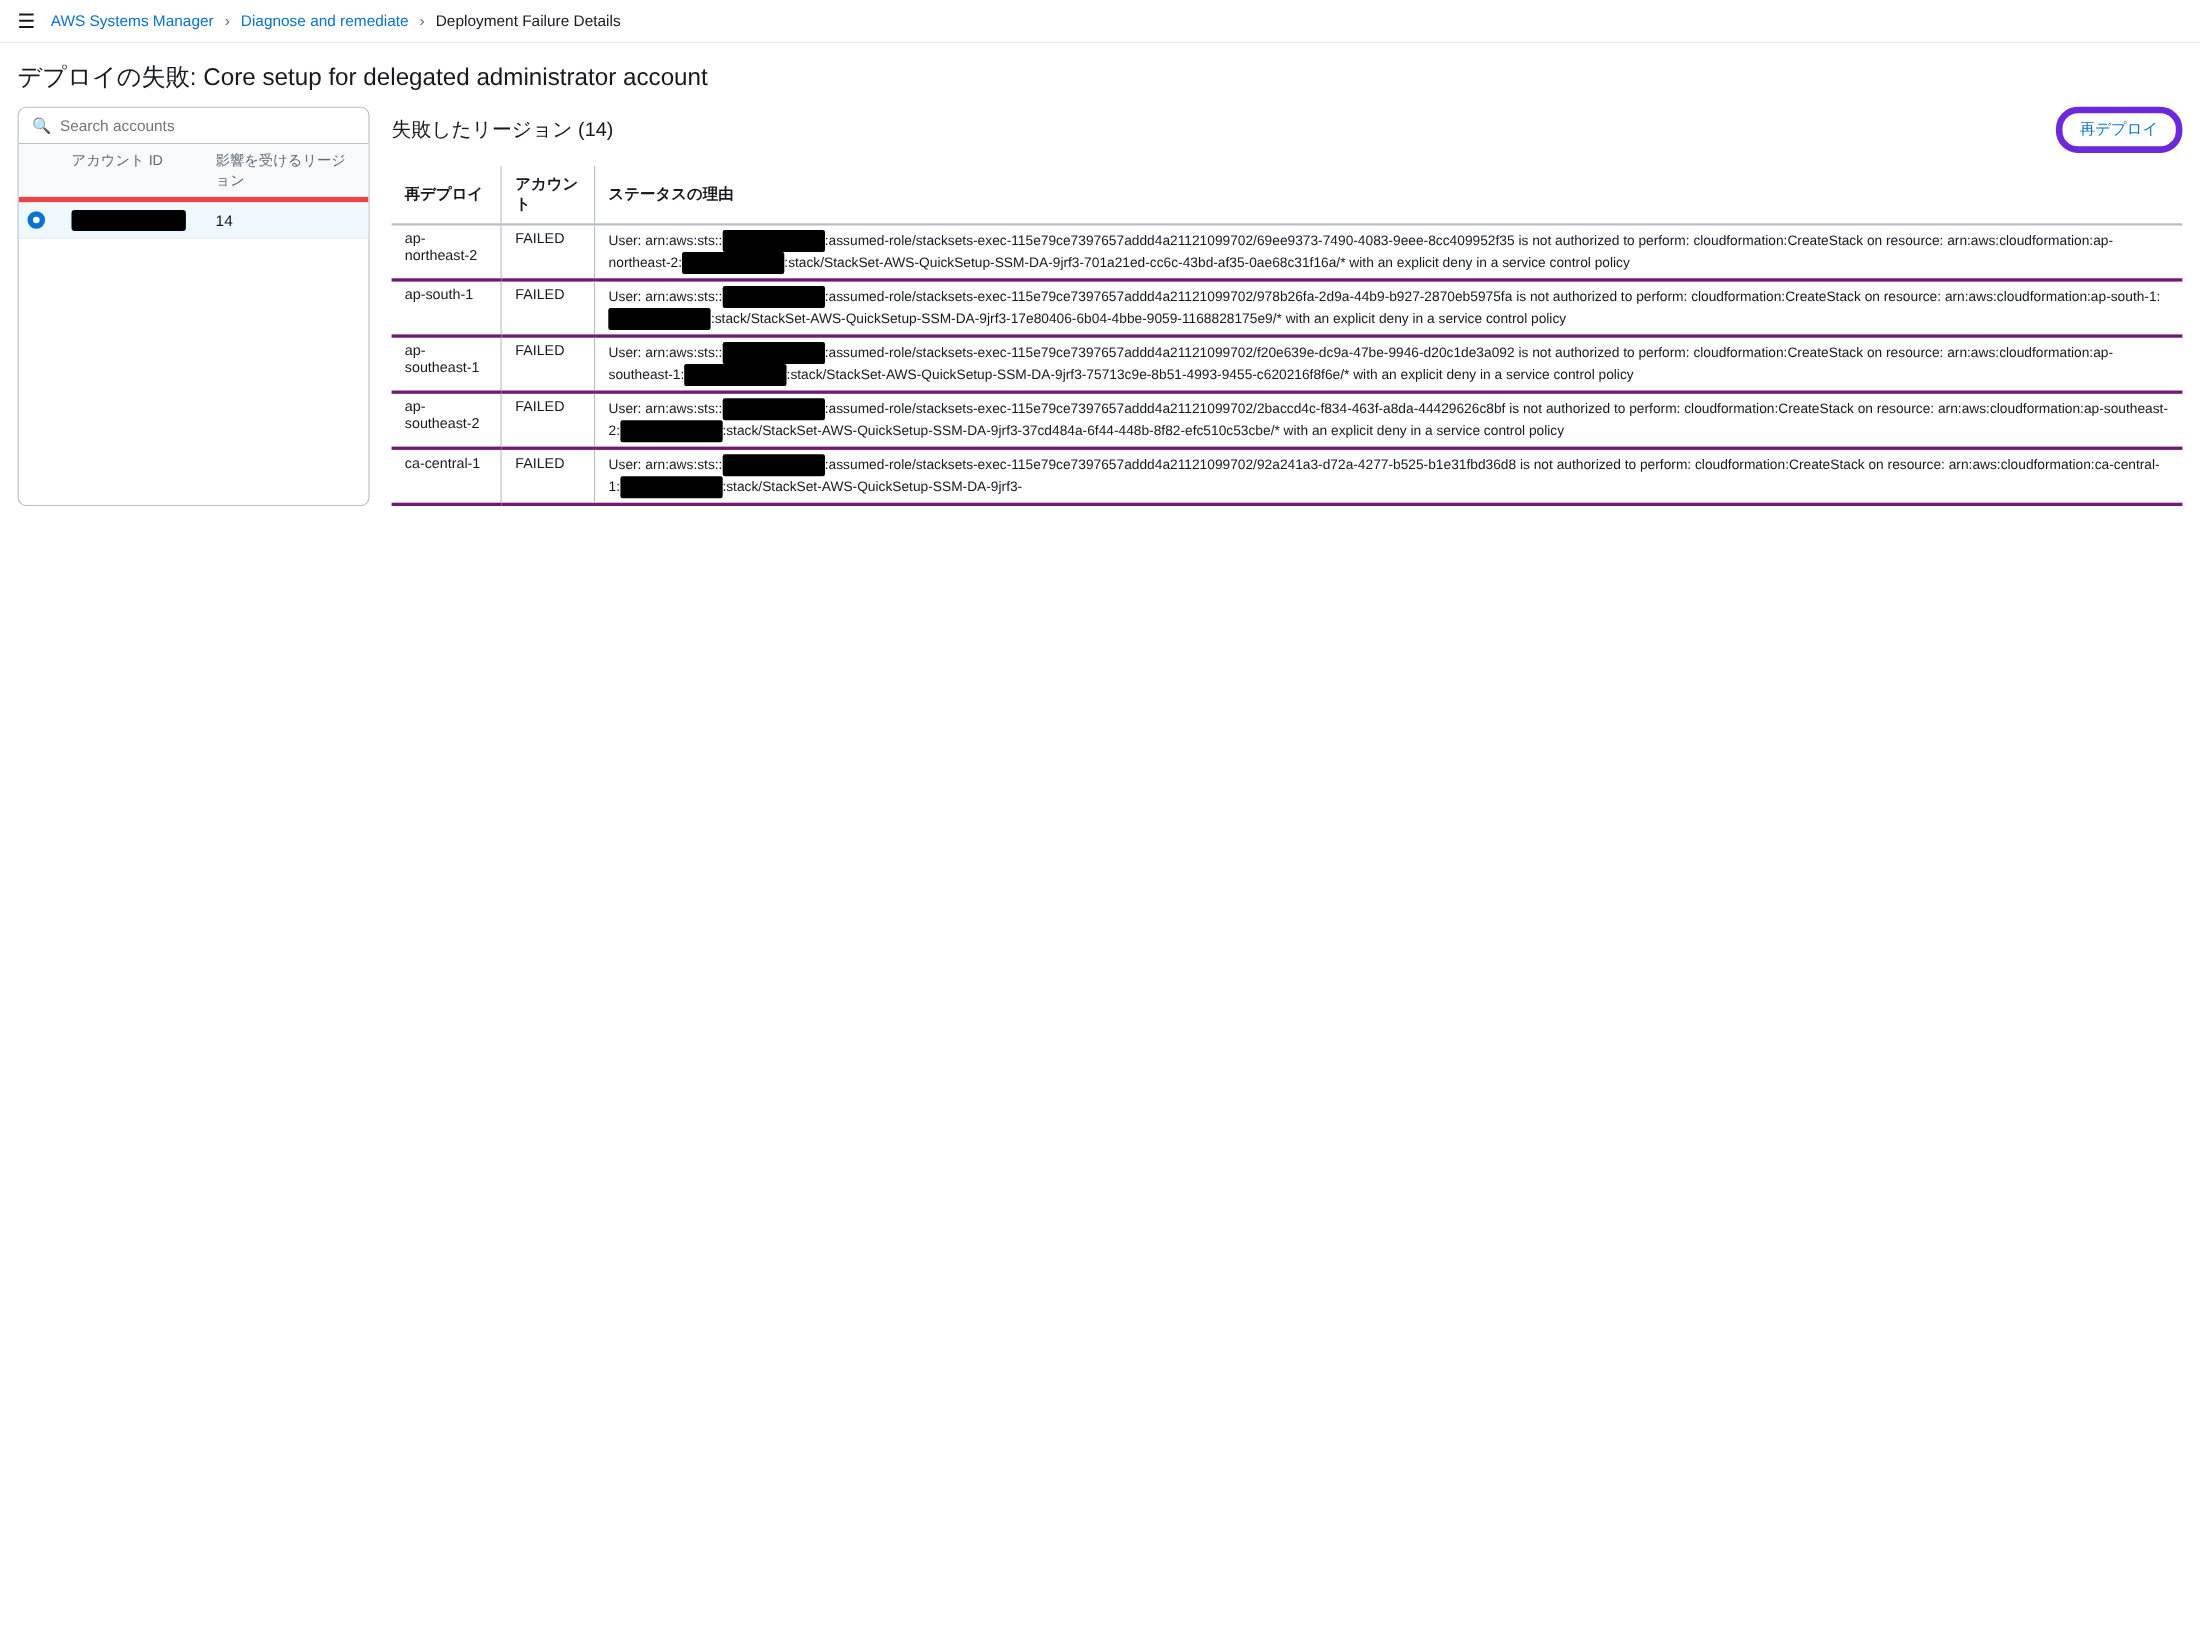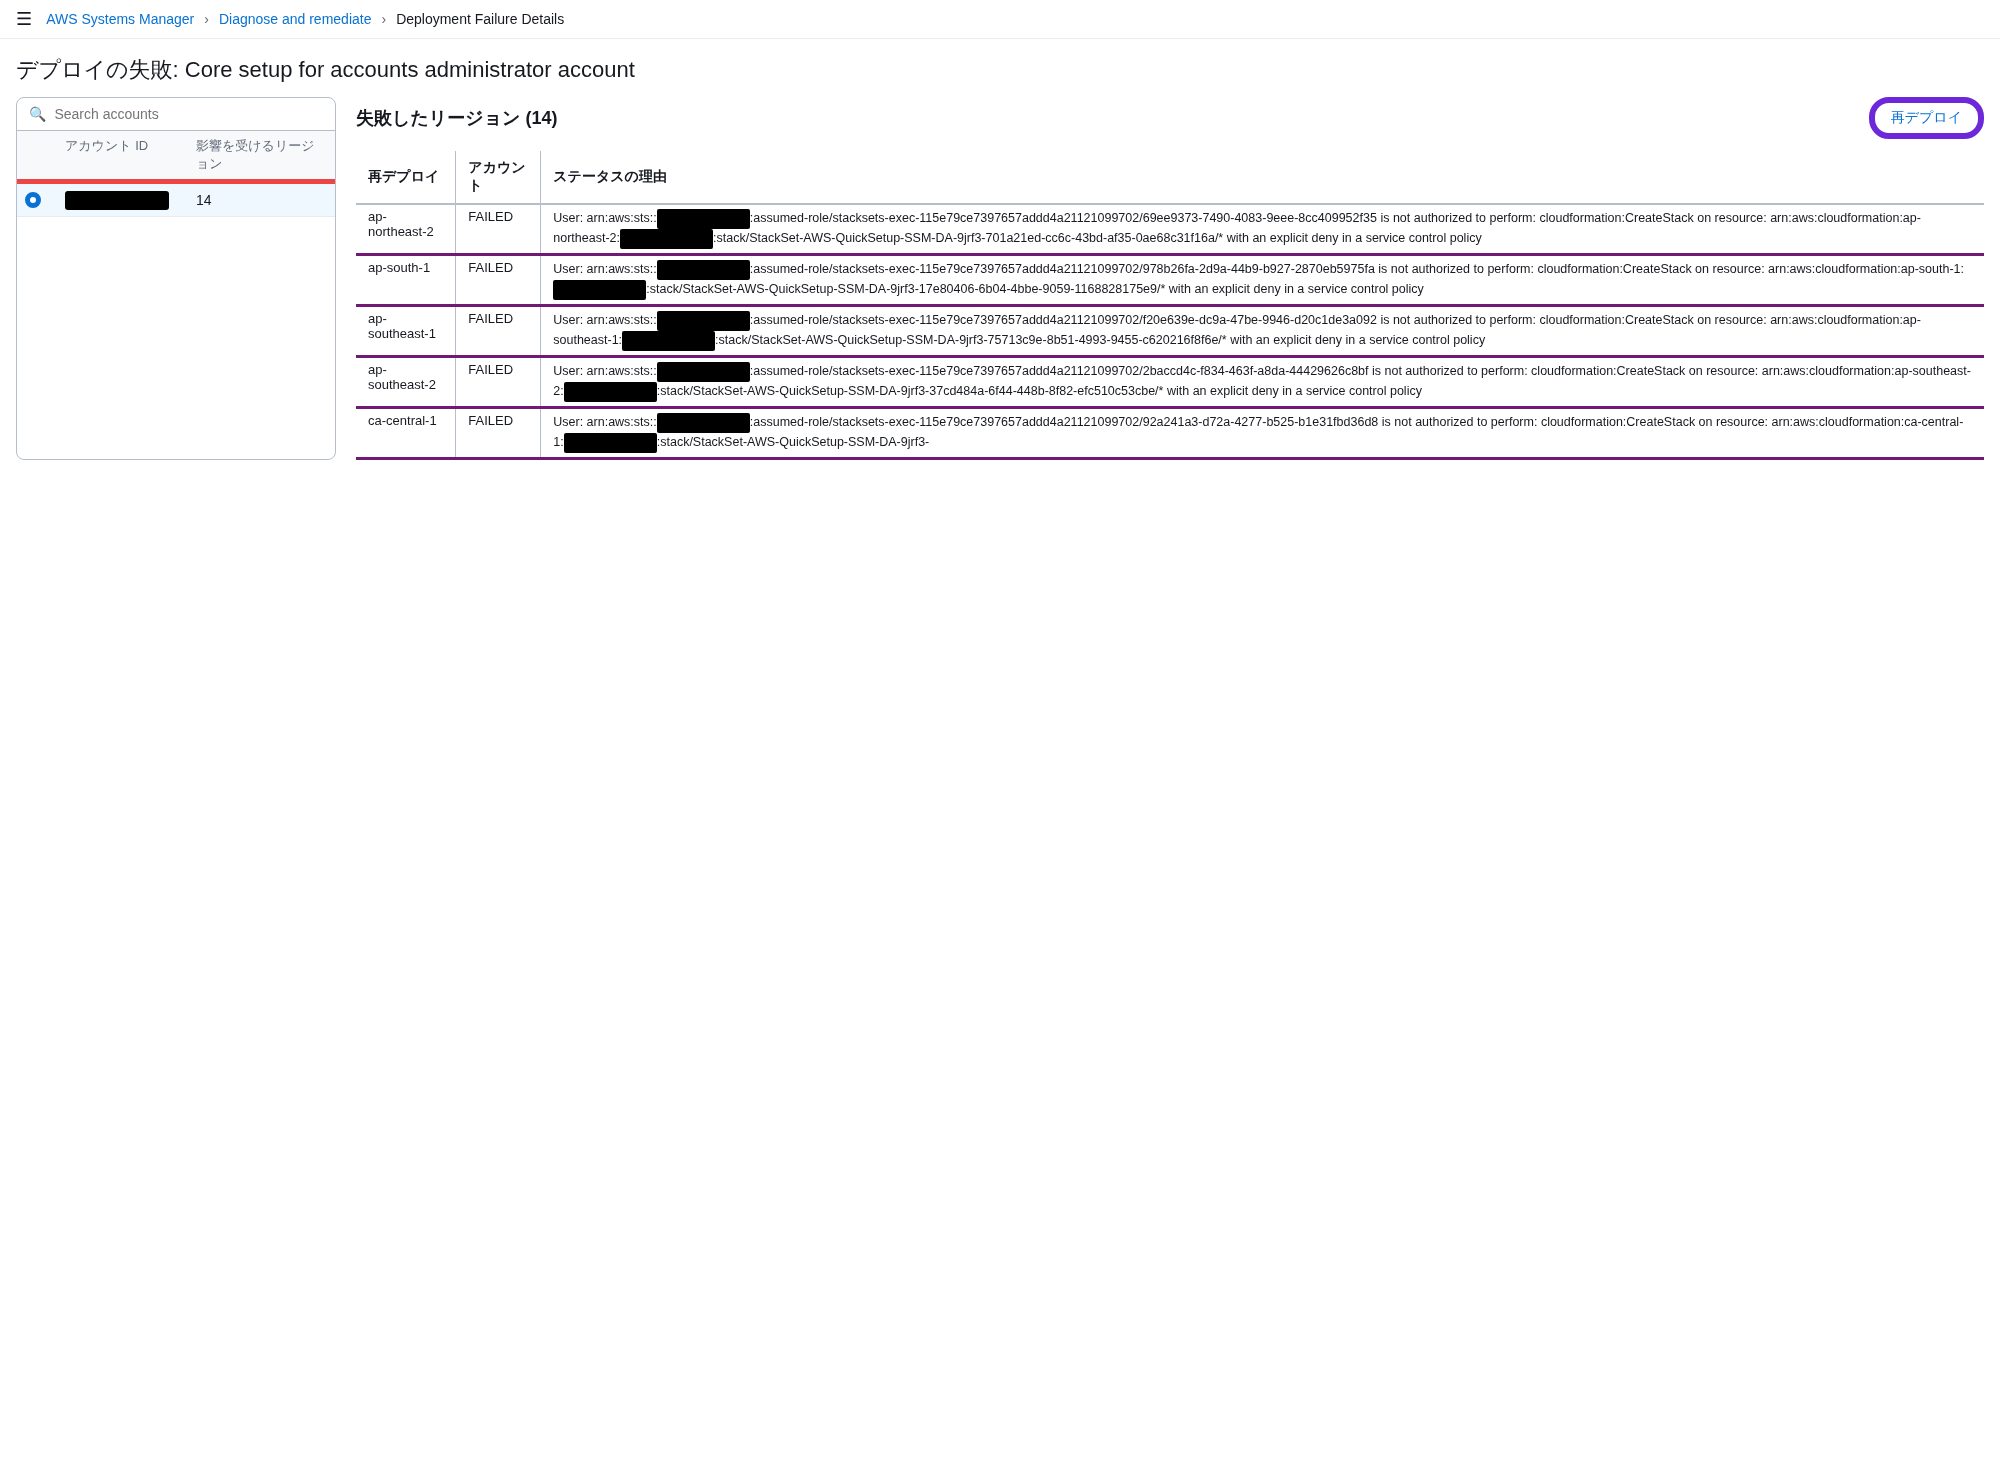--- a/index.html
+++ b/index.html
@@ -140,21 +140,21 @@
     }
 
     .failed-header {
       display: flex;
       align-items: center;
       justify-content: space-between;
       margin-bottom: 12px;
     }
     .failed-title {
       font-size: 18px;
-      font-weight: 700;
+      font-weight: 400;
       color: #16191f;
     }
     .redeploy-btn {
       padding: 6px 16px;
       border: 6px solid #6d28d9;
       border-radius: 20px;
       color: #0972d3;
       background: #fff;
       cursor: pointer;
       font-size: 14px;
@@ -214,21 +214,21 @@
 <div class="top-nav">
   <span class="nav-menu-icon">☰</span>
   <a class="nav-link">AWS Systems Manager</a>
   <span class="nav-separator">›</span>
   <a class="nav-link">Diagnose and remediate</a>
   <span class="nav-separator">›</span>
   <span class="nav-current">Deployment Failure Details</span>
 </div>
 
 <div class="page-title">
-  <span>デプロイの失敗: </span><span>Core setup for accounts administrator account</span>
+  <span>デプロイの失敗: </span><span>Core setup for delegated administrator account</span>
 </div>
 
 <div class="main-layout">
 
   <div class="left-panel">
 
     <div class="search-box">
       <span class="search-icon-wrap">🔍</span>
       <input class="search-input" type="text" placeholder="Search accounts" style="">
     </div>

